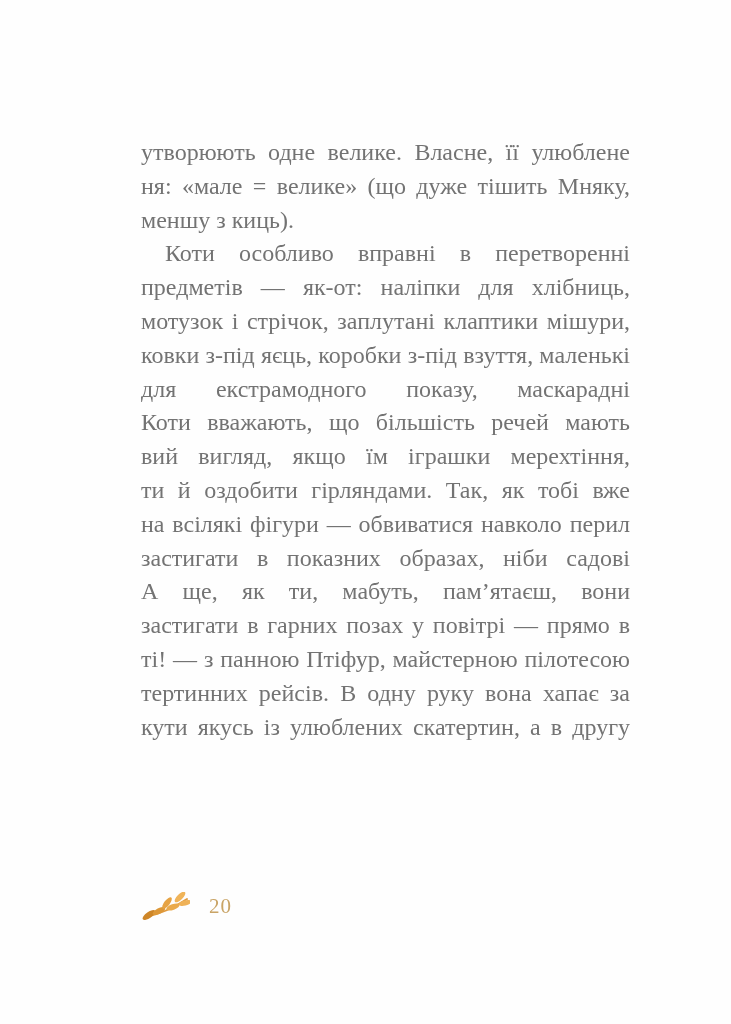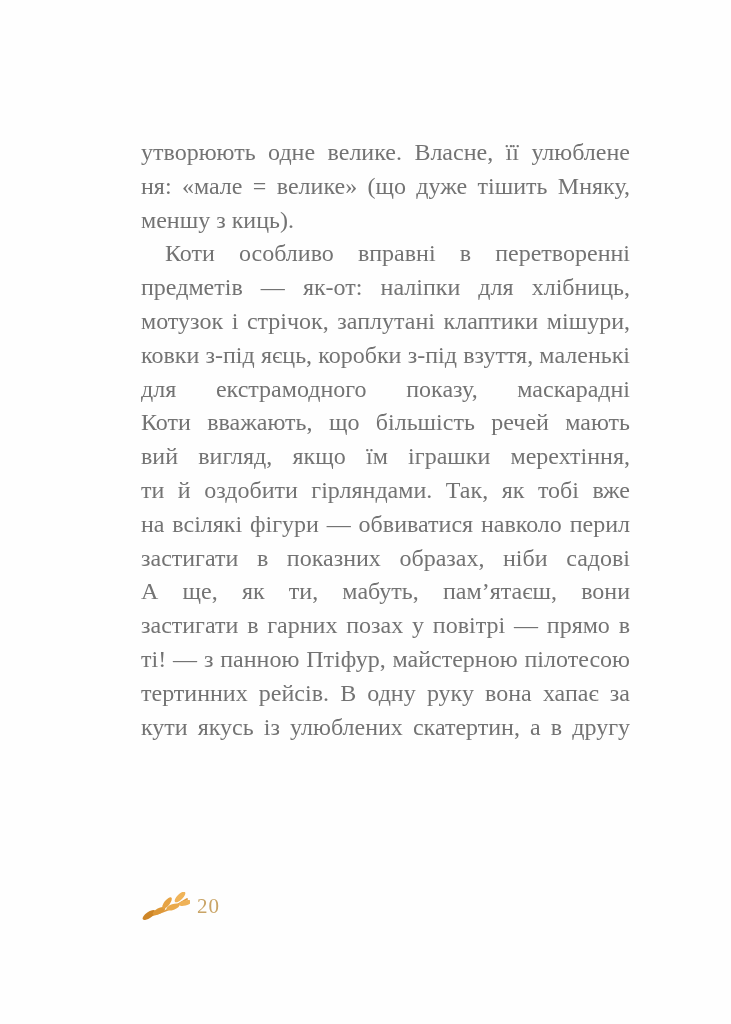--- a/index.html
+++ b/index.html
@@ -39,21 +39,21 @@
   }
   .line.indent {
     text-indent: 24px;
   }
   .footer {
     position: absolute;
     left: 142px;
     top: 892px;
     display: flex;
     align-items: center;
-    gap: 7px;
+    gap: 19px;
   }
   .ornament {
     width: 48px;
     height: 28px;
     display: block;
   }
   .page-number {
     font-size: 21px;
     color: #c9a466;
     letter-spacing: 1px;

